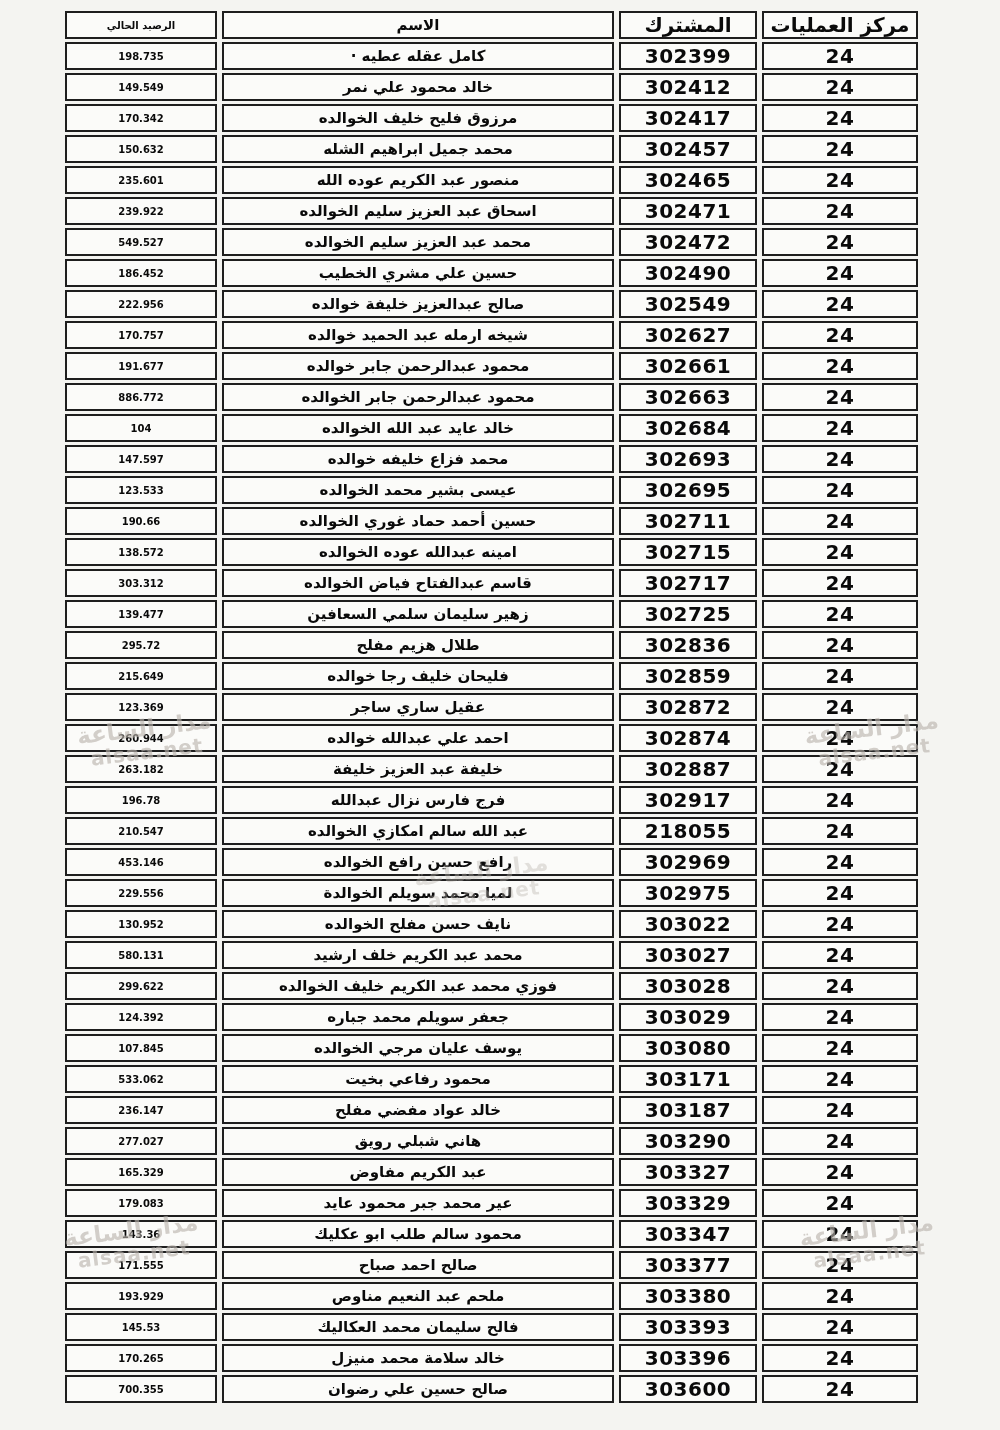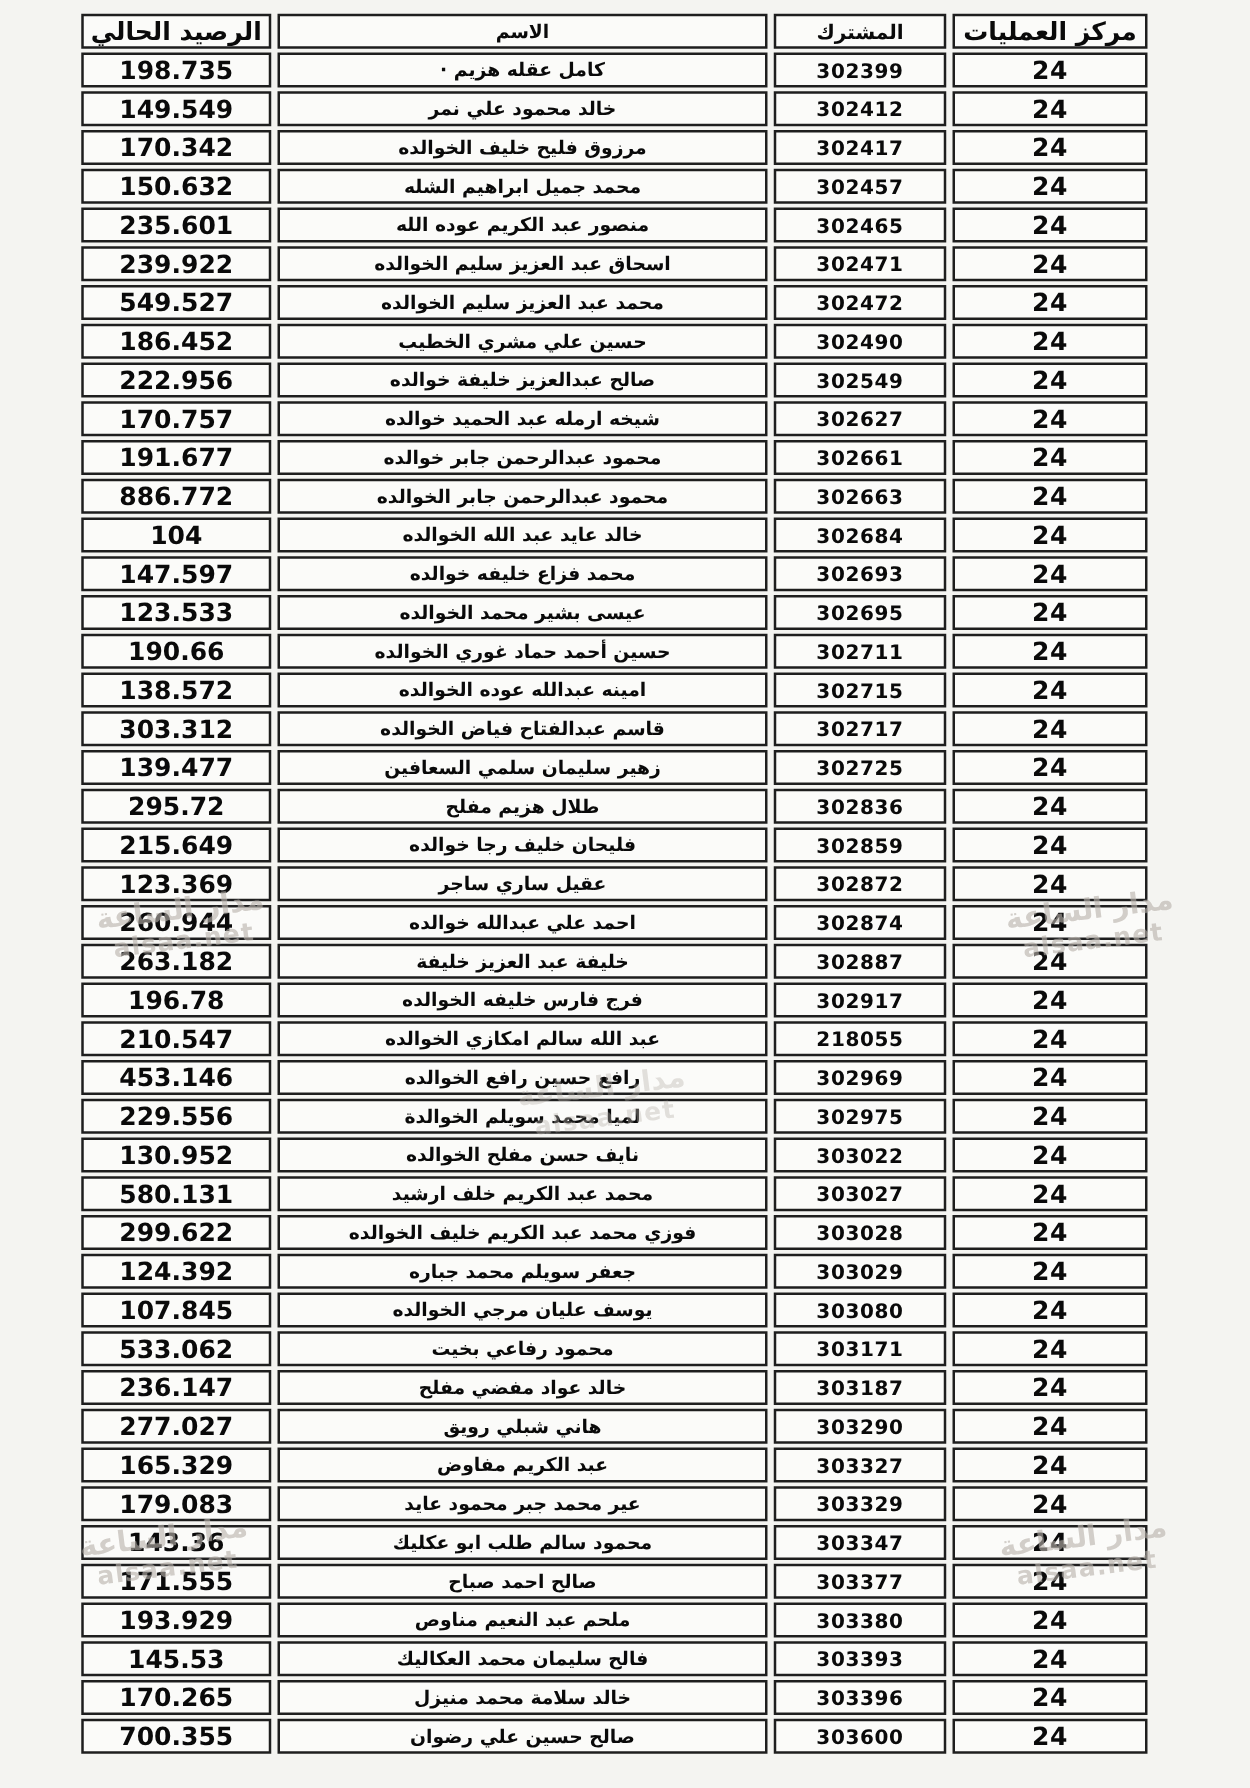--- a/index.html
+++ b/index.html
@@ -22,23 +22,23 @@
     background:#fbfbf9;
     text-align:center;vertical-align:middle;
     font-weight:700;
     height:24px;
     padding:0 3px;
     white-space:nowrap;
   }
   th{font-size:15px}
   td{font-size:15px}
   .col-ops{width:146px;font-size:20px}
-  .col-sub{width:128px;font-size:16px}
+  .col-sub{width:128px;font-size:20px}
   .col-name{width:382px}
-  .col-bal{width:142px;font-size:20px;direction:ltr}
+  .col-bal{width:142px;font-size:10px;direction:ltr}
   td.col-ops,td.col-sub{letter-spacing:.5px}
   
   .wm{
     position:absolute;
     color:#b9b3ac;opacity:.62;
     text-align:center;
     transform:rotate(-7deg);
     font-weight:700;line-height:1.1;
     pointer-events:none;
     text-shadow:0 0 1px #ffffff;
@@ -62,21 +62,21 @@
         <th class="col-ops">مركز العمليات</th>
         <th class="col-sub">المشترك</th>
         <th class="col-name">الاسم</th>
         <th class="col-bal">الرصيد الحالي</th>
       </tr>
     </thead>
     <tbody id="rows">
         <tr>
           <td class="col-ops">24</td>
           <td class="col-sub">302399</td>
-          <td class="col-name">كامل عقله هزيم ·</td>
+          <td class="col-name">كامل عقله عطيه ·</td>
           <td class="col-bal">198.735</td>
         </tr>
         <tr>
           <td class="col-ops">24</td>
           <td class="col-sub">302412</td>
           <td class="col-name">خالد محمود علي نمر</td>
           <td class="col-bal">149.549</td>
         </tr>
         <tr>
           <td class="col-ops">24</td>
@@ -206,21 +206,21 @@
         </tr>
         <tr>
           <td class="col-ops">24</td>
           <td class="col-sub">302887</td>
           <td class="col-name">خليفة عبد العزيز خليفة</td>
           <td class="col-bal">263.182</td>
         </tr>
         <tr>
           <td class="col-ops">24</td>
           <td class="col-sub">302917</td>
-          <td class="col-name">فرج فارس خليفه الخوالده</td>
+          <td class="col-name">فرج فارس نزال عبدالله</td>
           <td class="col-bal">196.78</td>
         </tr>
         <tr>
           <td class="col-ops">24</td>
           <td class="col-sub">218055</td>
           <td class="col-name">عبد الله سالم امكازي الخوالده</td>
           <td class="col-bal">210.547</td>
         </tr>
         <tr>
           <td class="col-ops">24</td>

